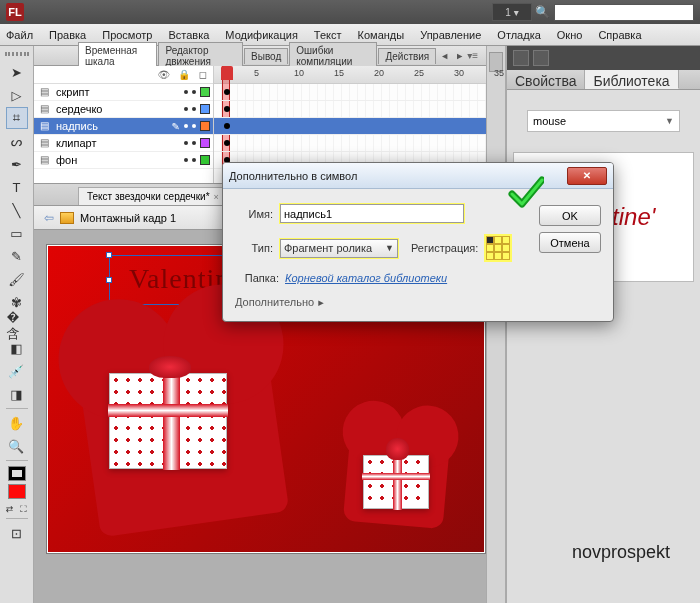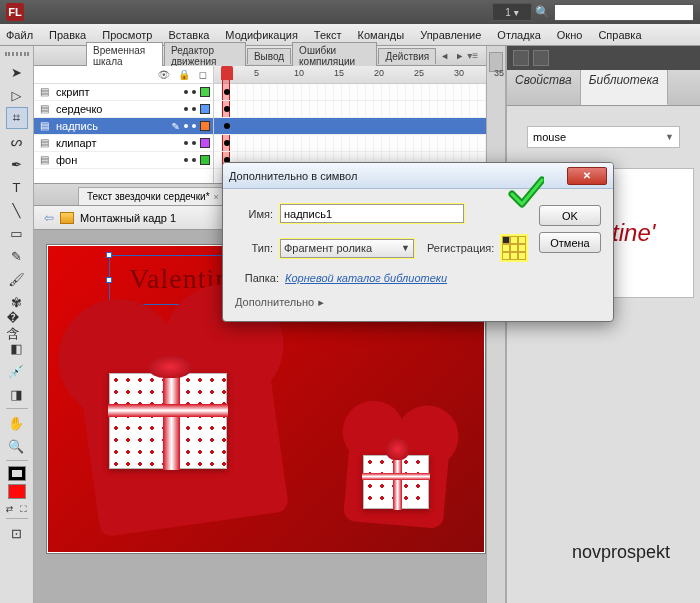--- a/index.html
+++ b/index.html
@@ -19,21 +19,21 @@
   .tool.sel { background: #cbd7e6; border: 1px solid #7ea3c9; }
   .tool-sep { width: 22px; height: 1px; background: #b0b0b0; margin: 2px 0; }
   .swatch-stroke { width: 18px; height: 15px; background: #000; border: 1px solid #888; margin-top: 2px; position: relative; }
   .swatch-stroke::after{ content:""; position:absolute; inset:3px; background:#dedede; }
   .swatch-fill { width: 18px; height: 15px; background: #ff0909; border: 1px solid #888; margin-top: 2px; }
   .minitool { width: 12px; height: 12px; font-size: 9px; color:#333; display:flex; align-items:center; justify-content:center; }
   .minitool-row { display:flex; gap:2px; margin-top:3px;}
   .center { flex: 1; display: flex; flex-direction: column; background: #b0b0b0; }
   .timeline-header { height: 20px; background: linear-gradient(to bottom,#e5e5e5,#d0d0d0); border-bottom: 1px solid #999; display: flex; align-items: center; font-size: 10px; color: #333; padding-left: 44px; }
   .tl-tab { padding: 2px 6px; border: 1px solid #999; border-bottom: none; margin-right: 1px; background: #d6d6d6; }
-  .tl-tab.active { background: #fff; margin-left: 8px; }
+  .tl-tab.active { background: #fff; }
   .tl-chev { margin: 0 3px; color:#555; font-size:9px; }
   .tl-menu { margin-left: auto; margin-right: 8px; color:#666; font-size:10px;}
   .timeline { height: 118px; background: #fff; border-bottom: 1px solid #999; display: flex; }
   .layers { width: 180px; border-right: 1px solid #ccc; display: flex; flex-direction: column; }
   .layer-icons-row { height: 18px; border-bottom: 1px solid #ddd; display:flex; align-items:center; justify-content:flex-end; padding-right:6px; gap:8px; font-size:10px; color:#666; }
   .layer { height: 17px; display: flex; align-items: center; font-size: 11px; padding-left: 6px; border-bottom: 1px solid #eee; }
   .layer.sel { background: #4a78c9; color: #fff; }
   .layer-icon { width: 12px; height: 12px; margin-right: 4px; font-size: 10px; color: #666; }
   .layer.sel .layer-icon { color:#fff; }
   .layer-name { flex: 1; }
@@ -70,37 +70,37 @@
   .heart.small::before{ width:62px; height:62px; left:-8px; top:-22px;} .heart.small::after{ width:62px; height:62px; right:-8px; top:-22px;}
   .gift { position:absolute; background:#fff; border:1px solid #bbb; box-shadow:0 2px 6px rgba(0,0,0,.3);}
   .gift.big{ left:62px; top:128px; width:118px; height:96px;} .gift.small{ left:316px; top:210px; width:66px; height:54px;}
   .gift::before{ content:""; position:absolute; inset:0; background-image:radial-gradient(circle,#c90f18 2px,transparent 2px); background-size:12px 12px;}
   .ribbon-v{ position:absolute; top:-6px; bottom:-2px; left:46%; width:14%; background:linear-gradient(to right,#d61020,#fff,#d61020);}
   .ribbon-h{ position:absolute; left:-2px; right:-2px; top:32%; height:14%; background:linear-gradient(to bottom,#d61020,#fff,#d61020);}
   .bow{ position:absolute; top:-18px; left:34%; width:36%; height:22px; background:radial-gradient(ellipse at center,#ee2a3b,#a30913); border-radius:50% 50% 40% 40%;}
   .right-panels { width: 194px; background: #dedede; border-left: 1px solid #a9a9a9; display:flex; flex-direction:column;}
   .rp-top { height:24px; background:#4a4a4a; display:flex; align-items:center; padding:0 6px;}
   .rp-icon { width:16px; height:16px; border:1px solid #777; margin-right:4px; background:#5b5b5b;}
-  .rp-tabs { height:36px; background:linear-gradient(to bottom,#d6d6d6,#c2c2c2); border-bottom:1px solid #999; display:flex; font-size:12px;font-style:italic; }
+  .rp-tabs { height:20px; background:linear-gradient(to bottom,#d6d6d6,#c2c2c2); border-bottom:1px solid #999; display:flex; font-size:14px; }
   .rp-tab { padding:3px 8px; border-right:1px solid #aaa; color:#333;}
   .rp-tab.active { background:#efefef; border-bottom:1px solid #efefef;}
   .lib-name { height:22px; background:#fff; border:1px solid #bbb; margin:20px; font-size:11px; padding:3px 5px; display:flex; align-items:center; justify-content:space-between;}
   .lib-preview { height:130px; margin:0 6px; background:#fff; border:1px solid #bbb; display:flex; align-items:center; justify-content:center; font-family:"Georgia",serif; color:#b00914; font-size:24px; font-style:italic; overflow:hidden;}
   .watermark { position:absolute; right:30px; bottom:40px; font-size:18px; color:#222; font-family:"Arial",sans-serif;}
   .dialog { position: absolute; left: 222px; top: 162px; width: 392px; background: #ececec; border: 1px solid #707070; box-shadow: 0 4px 18px rgba(0,0,0,.45); border-radius: 4px; overflow: hidden; }
   .dlg-title { height: 26px; background: linear-gradient(to bottom,#f4f8fd,#d2e0f0); display: flex; align-items: center; padding: 0 6px; font-size: 11px; color: #222; border-bottom: 1px solid #a8bcd2; }
   .dlg-title-text { flex: 1; }
   .dlg-close { width: 40px; height: 18px; background: linear-gradient(to bottom,#e27b72,#c53827); border: 1px solid #8d271b; border-radius: 2px; color: #fff; font-size: 10px; display: flex; align-items: center; justify-content: center; font-weight:bold;}
   .dlg-body { padding: 14px 12px 12px 12px; font-size: 11px; color: #333; }
   .dlg-row { display: flex; align-items: center; margin-bottom: 10px; }
   .dlg-label { width: 38px; text-align: right; margin-right: 6px; }
   .dlg-input { height: 19px; border: 1px solid #9a9a9a; background: #fff; padding: 0 3px; font-size: 11px; }
   .dlg-input.name { width: 184px; }
   .hl { background: #fffa60; }
-  .dlg-select { height: 19px; width: 134px; border: 1px solid #9a9a9a; background: linear-gradient(to bottom,#fdfdfd,#e3e3e3); font-size: 11px; padding: 0 3px; display: inline-flex; align-items: center; justify-content: space-between; }
+  .dlg-select { height: 19px; width: 118px; border: 1px solid #9a9a9a; background: linear-gradient(to bottom,#fdfdfd,#e3e3e3); font-size: 11px; padding: 0 3px; display: inline-flex; align-items: center; justify-content: space-between; }
   .dlg-select .arrow { font-size:9px; color:#444; }
   .reg-grid { width: 28px; height: 28px; display: grid; grid-template: repeat(3,1fr)/repeat(3,1fr); margin-left: 6px; background:#fffa60; padding:2px;}
   .reg-grid div { border: 1px solid #cca82e; }
   .reg-grid div.on { background: #2a2a2a; }
   .dlg-link { color: #2a62b7; text-decoration: underline; font-style: italic; }
   .dlg-more { display:flex; align-items:flex-start; gap:4px; margin-top:12px; color:#555; font-size:11px;}
   .dlg-sidebtns { position:absolute; right:12px; top:42px; display:flex; flex-direction:column; gap:6px;}
   .dlg-btn { width: 62px; height: 21px; background: linear-gradient(to bottom,#fdfdfd,#e0e0e0); border: 1px solid #8a8a8a; border-radius: 3px; font-size: 11px; display: flex; align-items: center; justify-content: center; }
   .green-check { position:absolute; left:508px; top:174px; width:36px; height:36px; }
   .green-check svg { width:100%; height:100%; }

